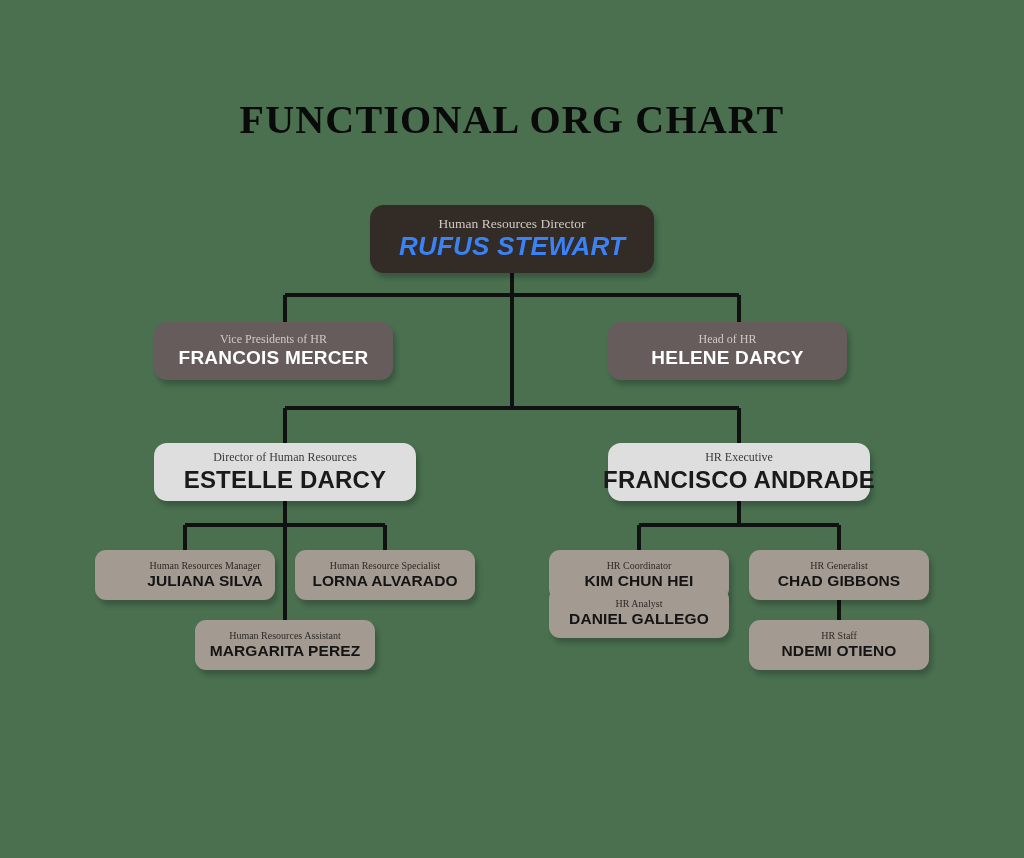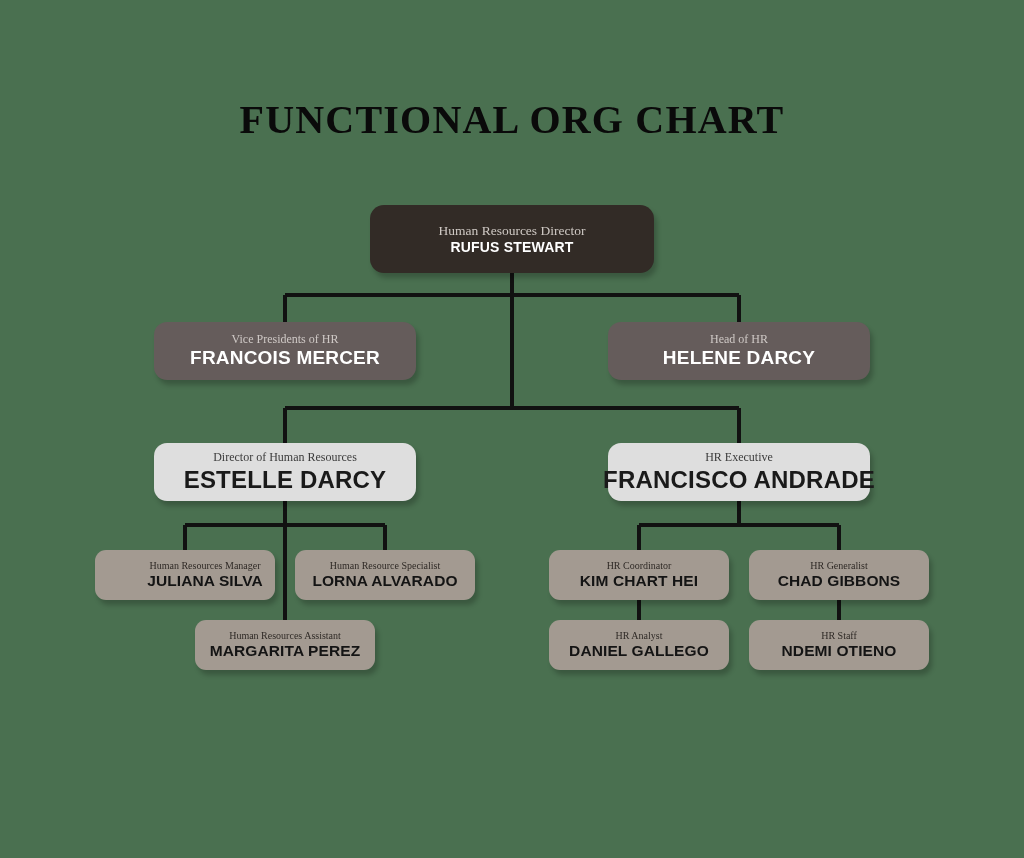--- a/index.html
+++ b/index.html
@@ -73,26 +73,26 @@
   }
 
   
   .lvl1 {
     background: #322b26;
     width: 284px;
     height: 68px;
     border-radius: 14px;
   }
   .lvl1 .role   { font-size: 13.5px; color: #cfc9c4; margin-bottom: 1px; }
-  .lvl1 .person { font-size: 14px; color: #ffffff; letter-spacing: 0.2px; }
+  .lvl1 .person { font-size: 26px; color: #3b82f6; letter-spacing: 0.2px; font-style: italic; }
 
   
   .lvl2 {
     background: #655c5b;
-    width: 262px;
+    width: 239px;
     height: 58px;
     border-radius: 13px;
   }
   .lvl2 .role   { font-size: 12px; color: #cfc9c6; margin-bottom: 1px; }
   .lvl2 .person { font-size: 19px; color: #ffffff; letter-spacing: 0.2px; }
 
   
   .lvl3 {
     background: #dedede;
     width: 262px;
@@ -183,29 +183,29 @@
     <span class="person">LORNA ALVARADO</span>
   </div>
 
   <div class="node lvl4" style="left:195px; top:620px;">
     <span class="role">Human Resources Assistant</span>
     <span class="person">MARGARITA PEREZ</span>
   </div>
 
   <div class="node lvl4" style="left:549px; top:550px;">
     <span class="role">HR Coordinator</span>
-    <span class="person">KIM CHART HEI</span>
+    <span class="person">KIM CHUN HEI</span>
   </div>
 
   <div class="node lvl4" style="left:749px; top:550px;">
     <span class="role">HR Generalist</span>
     <span class="person">CHAD GIBBONS</span>
   </div>
 
-  <div class="node lvl4" style="left:549px; top:620px;">
+  <div class="node lvl4" style="left:549px; top:588px;">
     <span class="role">HR Analyst</span>
     <span class="person">DANIEL GALLEGO</span>
   </div>
 
   <div class="node lvl4" style="left:749px; top:620px;">
     <span class="role">HR Staff</span>
     <span class="person">NDEMI OTIENO</span>
   </div>
 
 </div>

